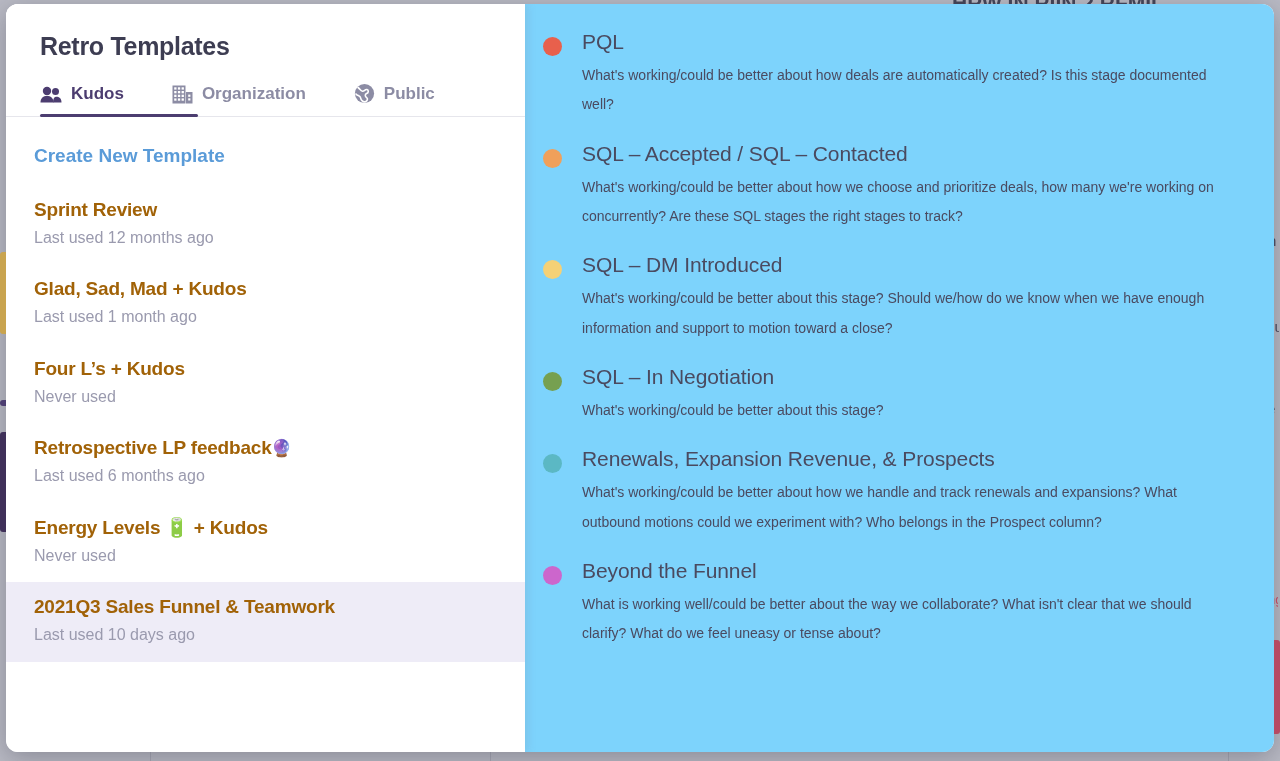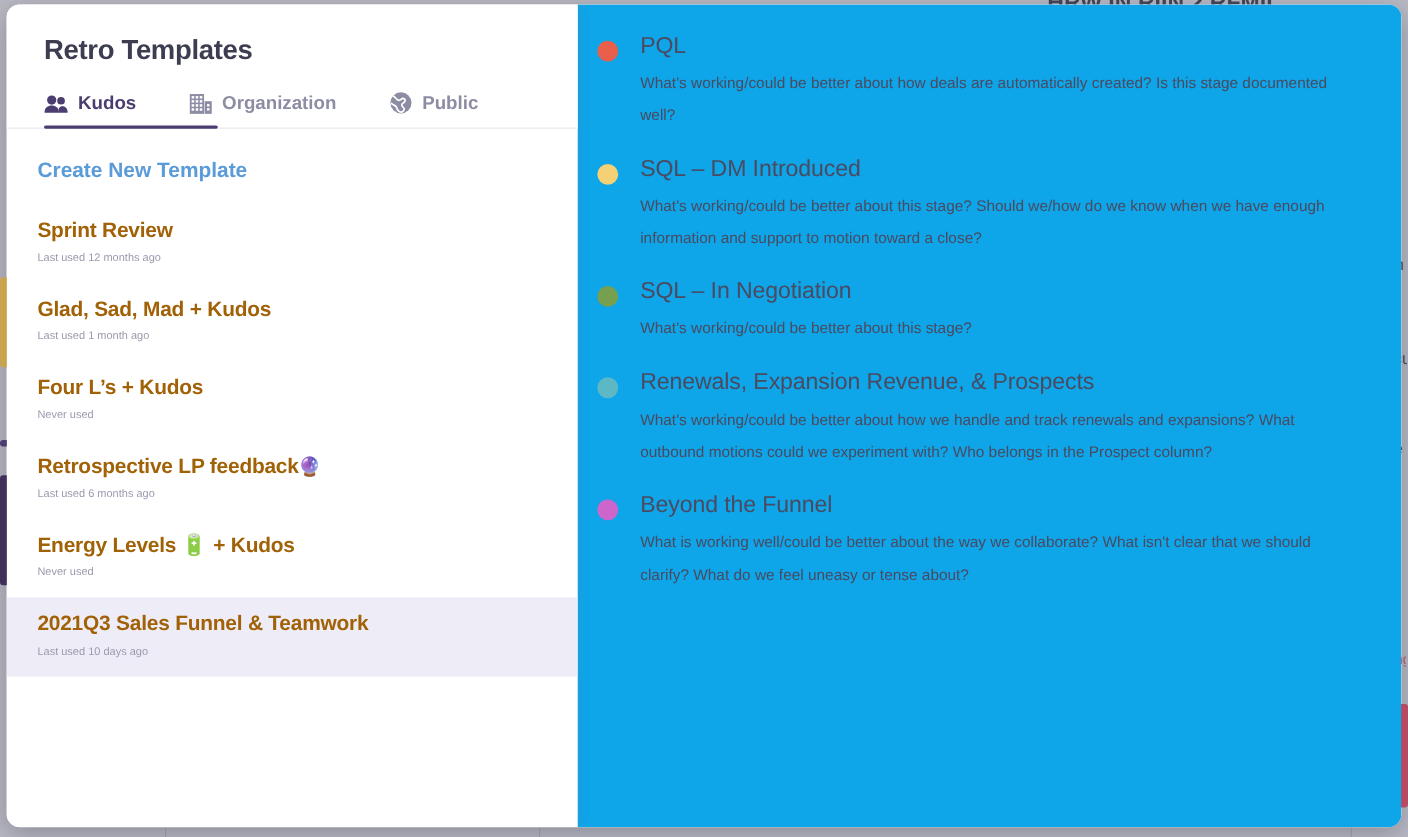--- a/index.html
+++ b/index.html
@@ -136,31 +136,31 @@
   }
   .template-item.selected { background: #eeecf7; }
   .template-name {
     font-size: 19px;
     font-weight: bold;
     color: #a16207;
     letter-spacing: -0.2px;
     line-height: 1.35;
   }
   .template-meta {
-    font-size: 10px;
+    font-size: 16px;
     color: #9a9aae;
     margin-top: 5px;
     line-height: 1.3;
   }
   .emoji { font-size: 17px; }
 
   
   #detail {
     flex: 1;
-    background: #0ea5e9;
+    background: #7dd3fc;
     padding: 24px 54px 20px 18px;
     overflow-y: auto;
     position: relative;
     z-index: 2;
   }
   #detail::-webkit-scrollbar { width: 0; }
 
   .column-block {
     display: flex;
     align-items: flex-start;
@@ -308,20 +308,27 @@
   <div id="detail">
 
     <div class="column-block">
       <div class="dot" style="background:#e8604c;"></div>
       <div class="column-body">
         <div class="column-title">PQL</div>
         <div class="column-prompt">What's working/could be better about how deals are automatically created? Is this stage documented well?</div>
       </div>
     </div>
 
+    <div class="column-block">
+      <div class="dot" style="background:#f0a05a;"></div>
+      <div class="column-body">
+        <div class="column-title">SQL – Accepted / SQL – Contacted</div>
+        <div class="column-prompt">What's working/could be better about how we choose and prioritize deals, how many we're working on concurrently? Are these SQL stages the right stages to track?</div>
+      </div>
+    </div>
 
     <div class="column-block">
       <div class="dot" style="background:#f5d176;"></div>
       <div class="column-body">
         <div class="column-title">SQL – DM Introduced</div>
         <div class="column-prompt">What's working/could be better about this stage? Should we/how do we know when we have enough information and support to motion toward a close?</div>
       </div>
     </div>
 
     <div class="column-block">

